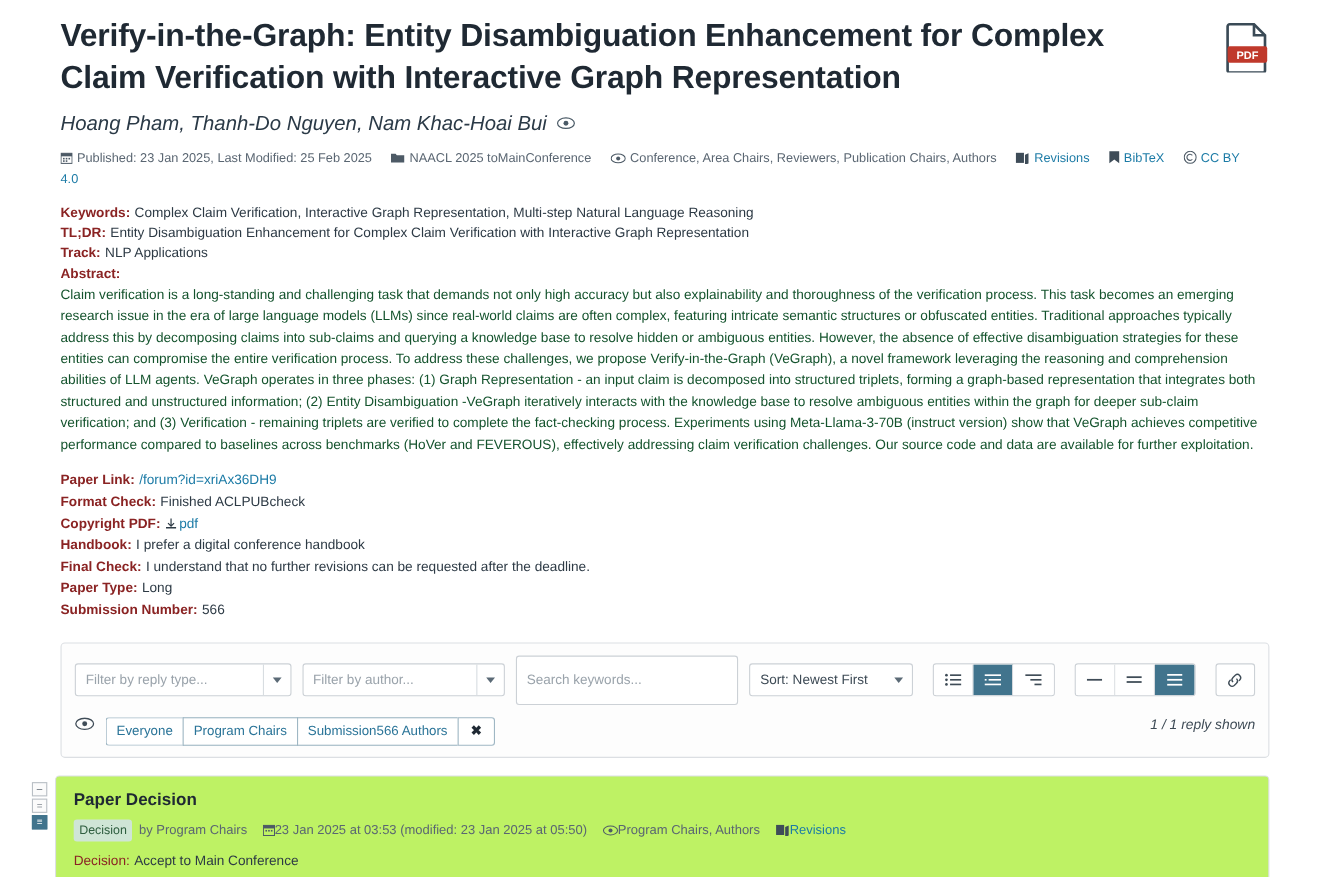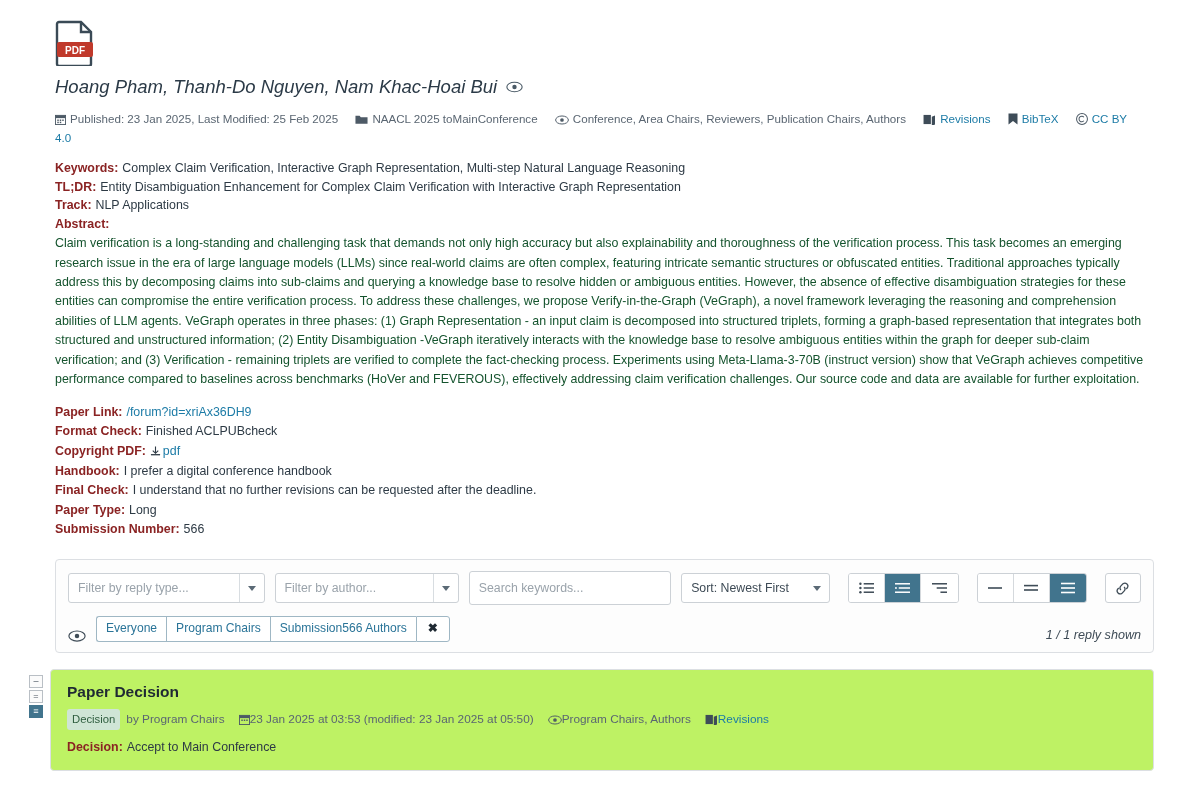--- a/index.html
+++ b/index.html
@@ -151,21 +151,21 @@
     border-left: 4px solid transparent;
     border-right: 4px solid transparent;
     border-top: 5px solid #5b6a76;
   }
   .w-reply { width: 205px; }
   .w-author { width: 192px; }
   .w-search { width: 212px; }
   .w-sort { width: 155px; }
 
   .text-input {
-    height: 34px;
+    height: 45px;
     border: 1px solid #ccd1d6;
     border-radius: 3px;
     background: #fff;
     font-size: 12.3px;
     color: #3d4a55;
     padding: 0 9px;
     outline: none;
     font-family: "Liberation Sans", sans-serif;
   }
   .text-input::placeholder { color: #9aa3ab; }
@@ -202,21 +202,21 @@
     background: #fff;
     display: flex;
     align-items: center;
     justify-content: center;
     color: #3f4c57;
     margin-left: 8px;
   }
 
   .filter-row2 {
     display: flex;
-    align-items: flex-end;
+    align-items: flex-start;
     margin-top: 11px;
     gap: 0;
   }
   .eye-ico { color: #3f4c57; margin-right: 10px; font-size: 14px; }
   .pill-group { display: flex; }
   .pill {
     border: 1px solid #9fb7c4;
     border-right: none;
     background: #ffffff;
     color: #2a7498;
@@ -301,34 +301,35 @@
     font-weight: normal;
   }
   .reply-meta .sp { margin-right: 14px; }
   .reply-body {
     margin-top: 10px;
     font-size: 12.4px;
     color: #2d3a45;
   }
   .reply-body .label {
     color: #8a2323;
-    font-weight: bold;
+    font-weight: normal;
     margin-right: 4px;
   }
   svg { display: block; }
   .ic { display: inline-block; vertical-align: -2px; }
 </style>
 </head>
 <body>
 
 <div class="page">
 
   <div class="content">
 
     <div class="header-row">
+      <h1 class="title">Verify-in-the-Graph: Entity Disambiguation Enhancement for Complex Claim Verification with Interactive Graph Representation</h1>
       <div class="pdf-icon">
         <svg width="40" height="46" viewBox="0 0 40 46">
           <path d="M4 2 h22 l10 10 v32 a2 2 0 0 1 -2 2 h-30 a2 2 0 0 1 -2 -2 v-40 a2 2 0 0 1 2 -2 z" fill="none" stroke="#3a4a56" stroke-width="2.4"></path>
           <path d="M26 2 v10 h10" fill="none" stroke="#3a4a56" stroke-width="2.4"></path>
           <rect x="2" y="22" width="36" height="15" rx="2" fill="#c0392b"></rect>
           <text x="20" y="33.5" font-family="Liberation Sans, sans-serif" font-size="10" font-weight="bold" fill="#ffffff" text-anchor="middle">PDF</text>
         </svg>
       </div>
     </div>
 

